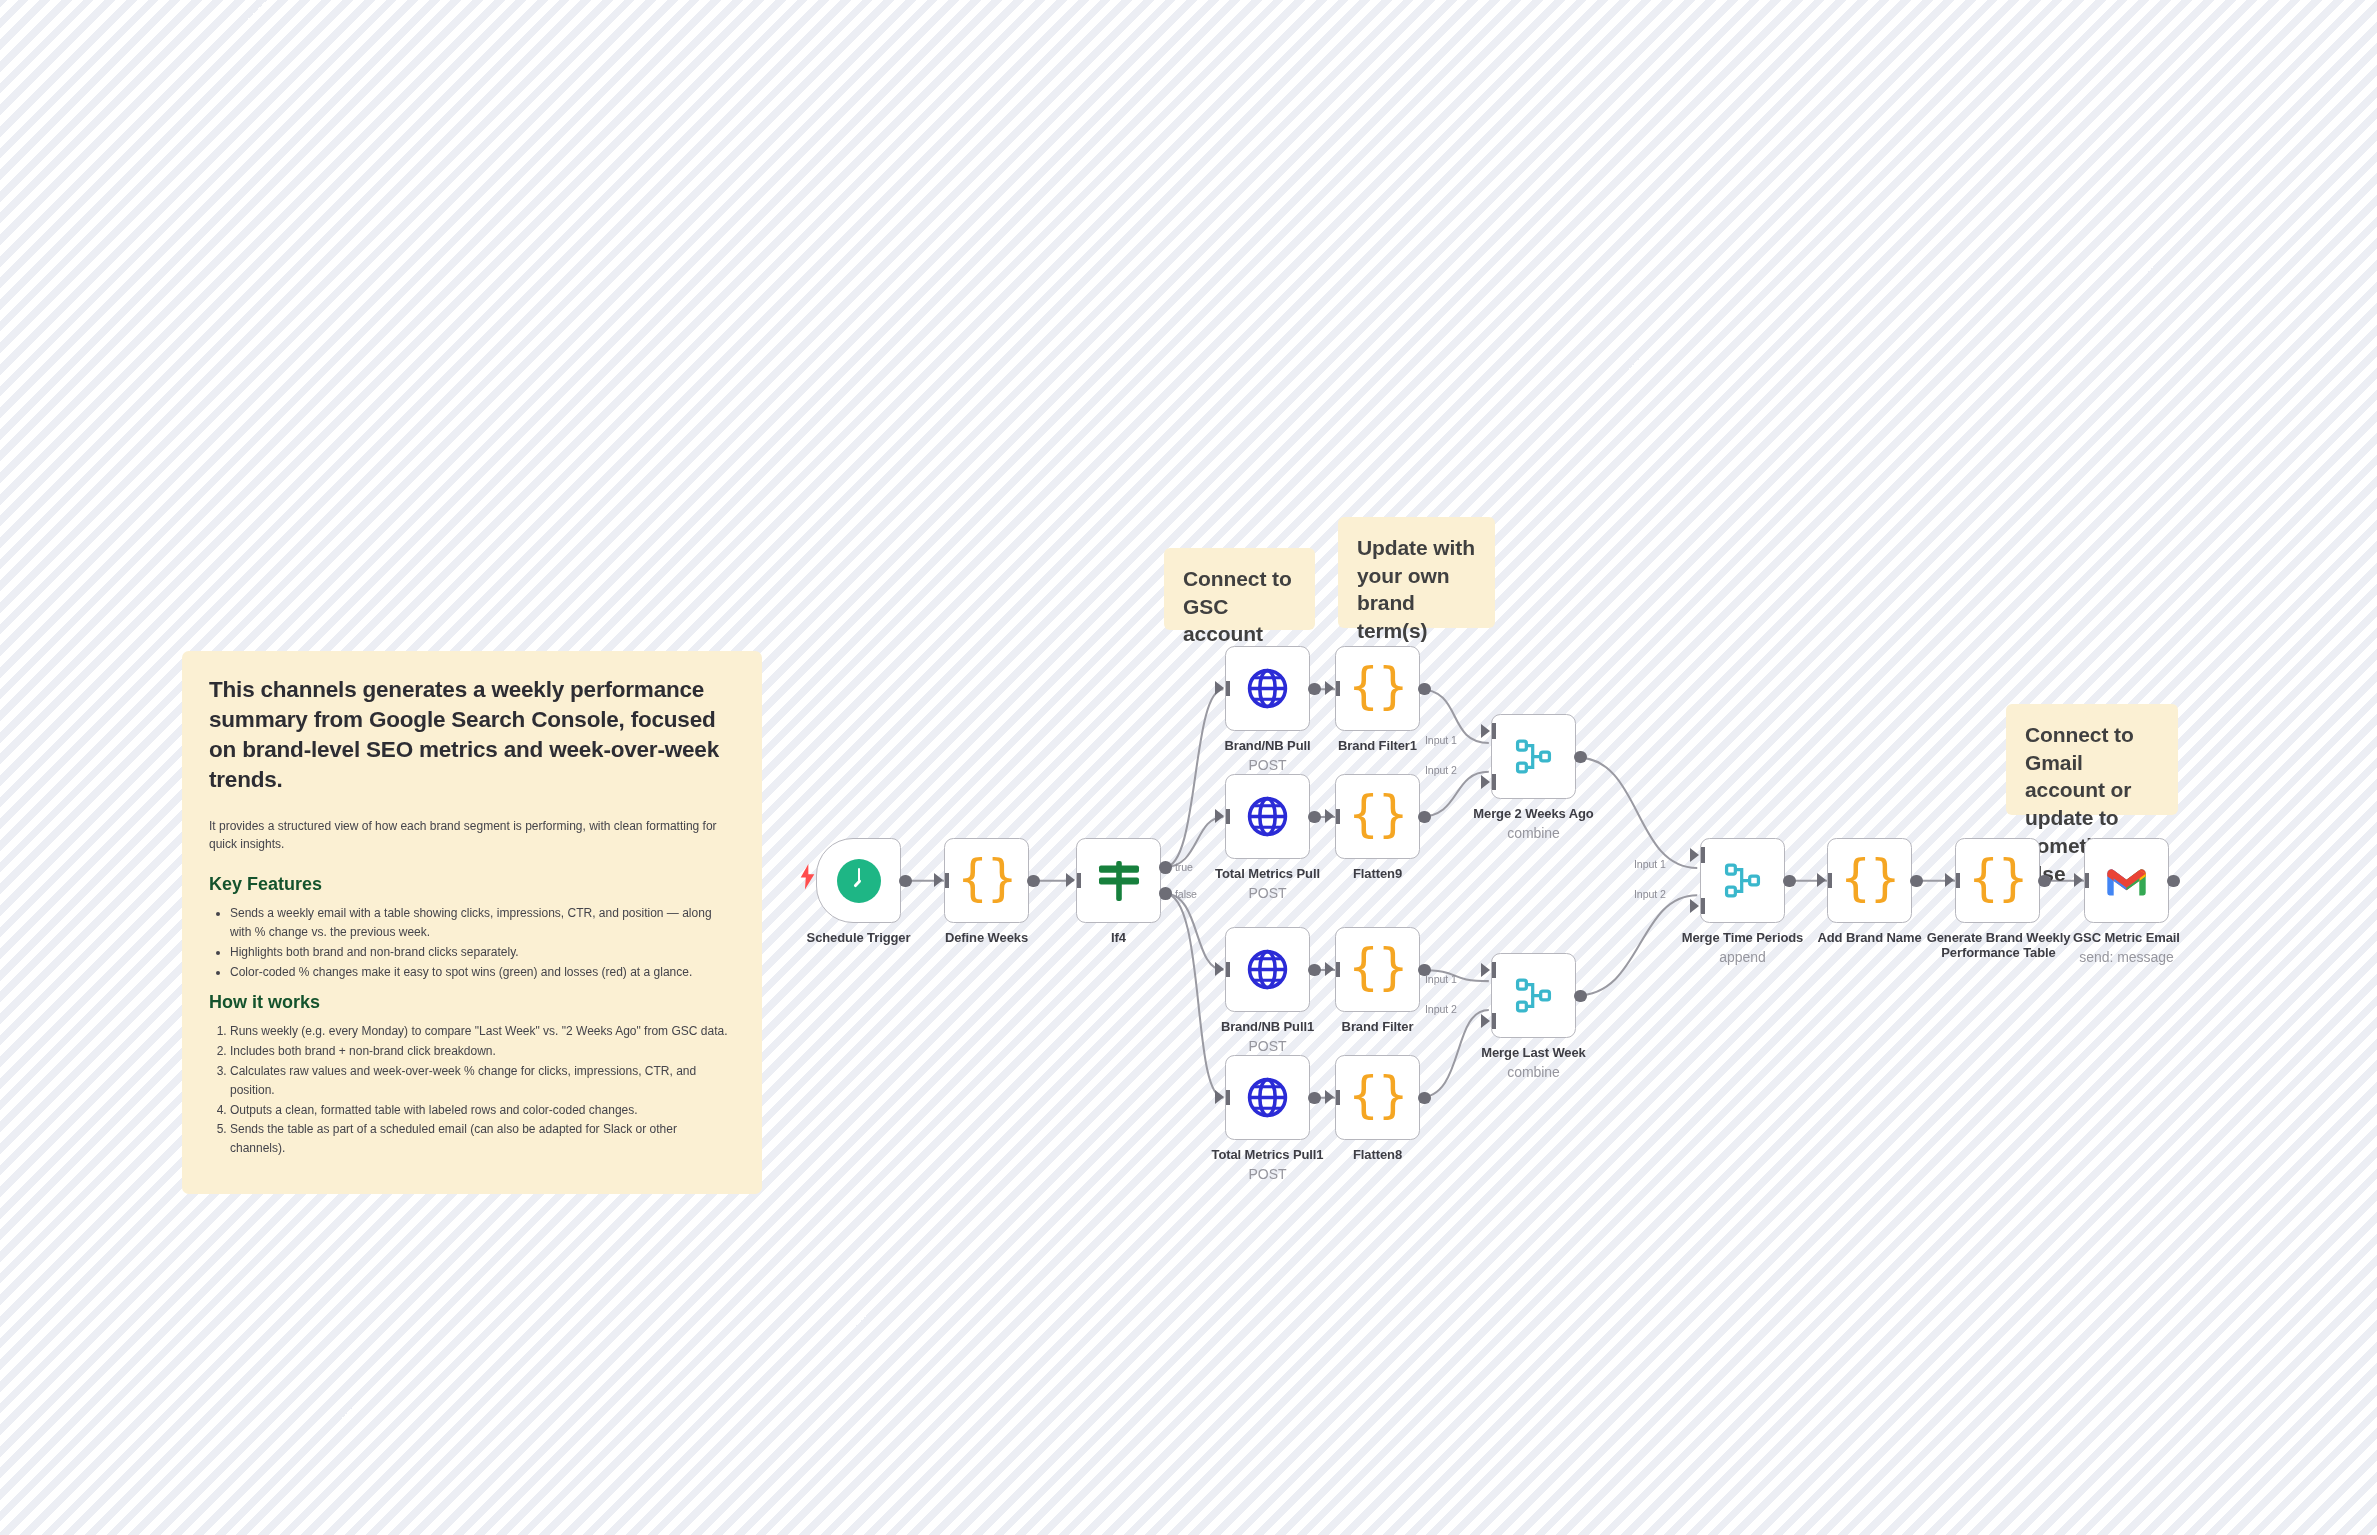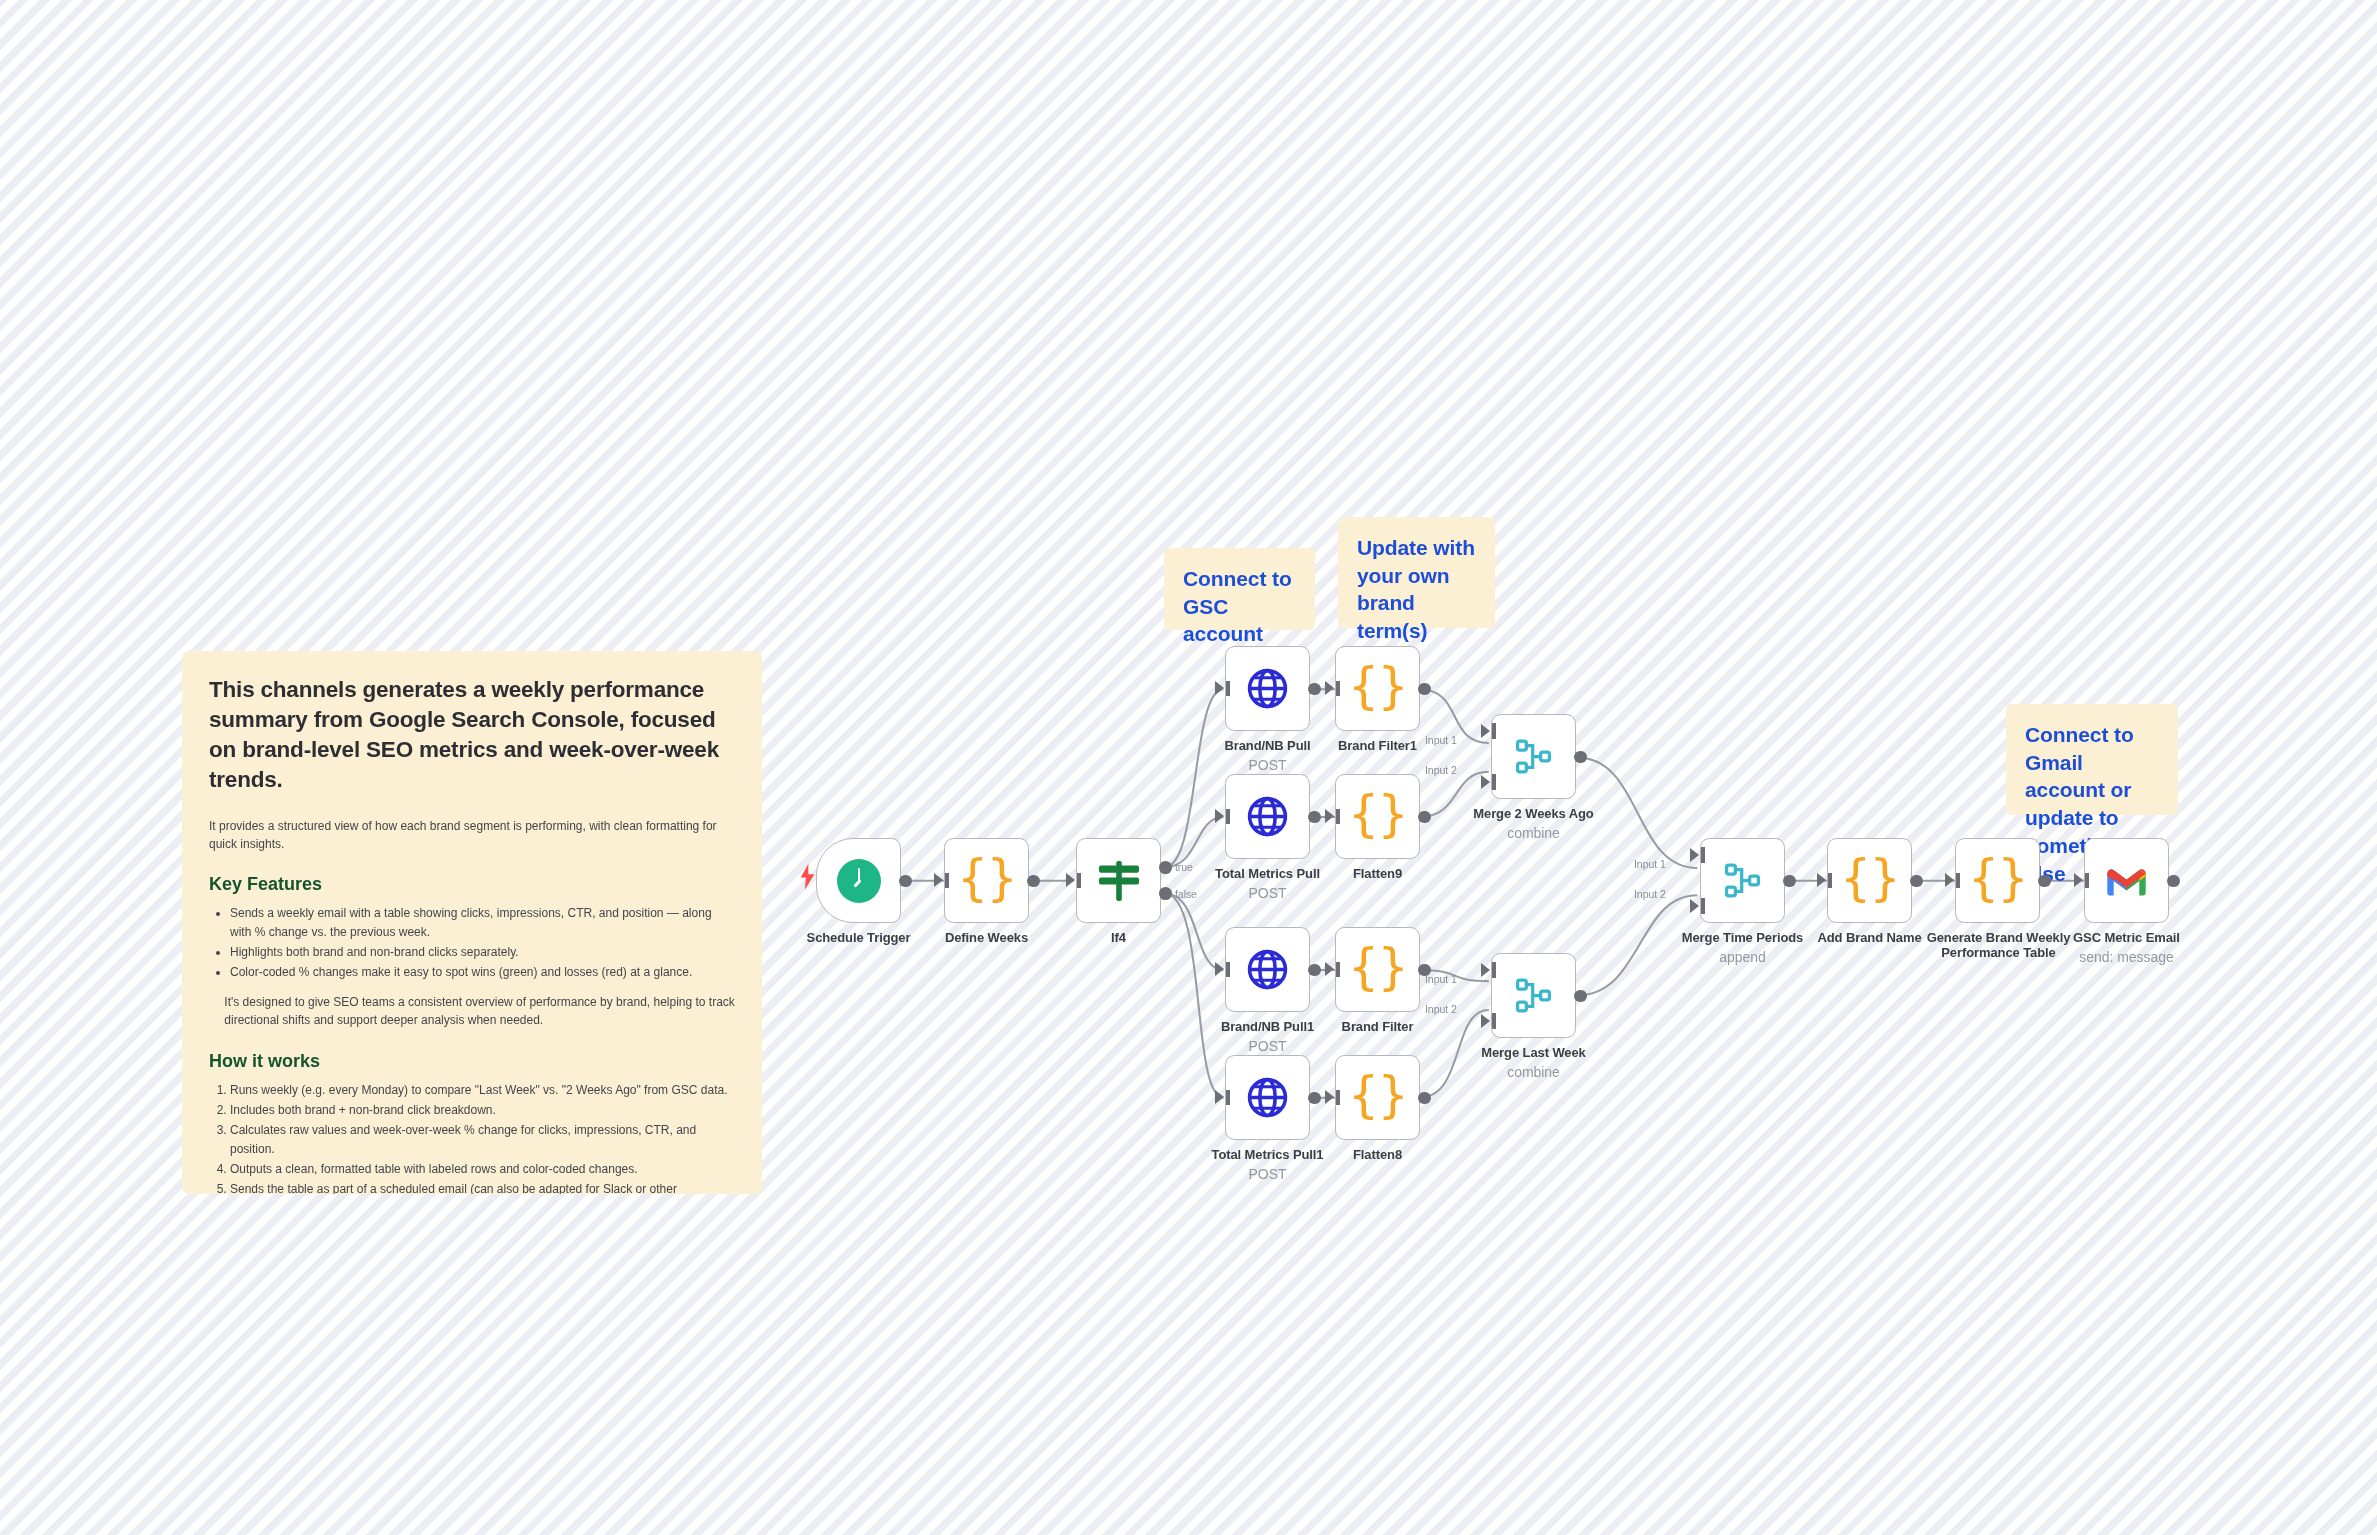--- a/index.html
+++ b/index.html
@@ -19,21 +19,21 @@
     );
     overflow: hidden;
   }
 
   
   .sticky {
     position: absolute;
     background: #fbf0d3;
     border-radius: 6px;
     box-sizing: border-box;
-    color: #1d4ed8;
+    color: #404040;
   }
   .sticky-small {
     padding: 17px 19px;
     font-size: 21px;
     font-weight: 700;
     line-height: 1.32;
     letter-spacing: -0.1px;
   }
 
   .big-note {
@@ -265,21 +265,20 @@
 
   <div class="big-note">
     <h1>This channels generates a weekly performance summary from Google Search Console, focused on brand-level SEO metrics and week-over-week trends.</h1>
     <p class="intro">It provides a structured view of how each brand segment is performing, with clean formatting for quick insights.</p>
     <h2>Key Features</h2>
     <ul>
       <li>Sends a weekly email with a table showing clicks, impressions, CTR, and position — along with % change vs. the previous week.</li>
       <li>Highlights both brand and non-brand clicks separately.</li>
       <li>Color-coded % changes make it easy to spot wins (green) and losses (red) at a glance.</li>
     </ul>
-    <p class="body">It's designed to give SEO teams a consistent overview of performance by brand, helping to track directional shifts and support deeper analysis when needed.</p>
     <h2>How it works</h2>
     <ol>
       <li>Runs weekly (e.g. every Monday) to compare "Last Week" vs. "2 Weeks Ago" from GSC data.</li>
       <li>Includes both brand + non-brand click breakdown.</li>
       <li>Calculates raw values and week-over-week % change for clicks, impressions, CTR, and position.</li>
       <li>Outputs a clean, formatted table with labeled rows and color-coded changes.</li>
       <li>Sends the table as part of a scheduled email (can also be adapted for Slack or other channels).</li>
     </ol>
 
   </div>

